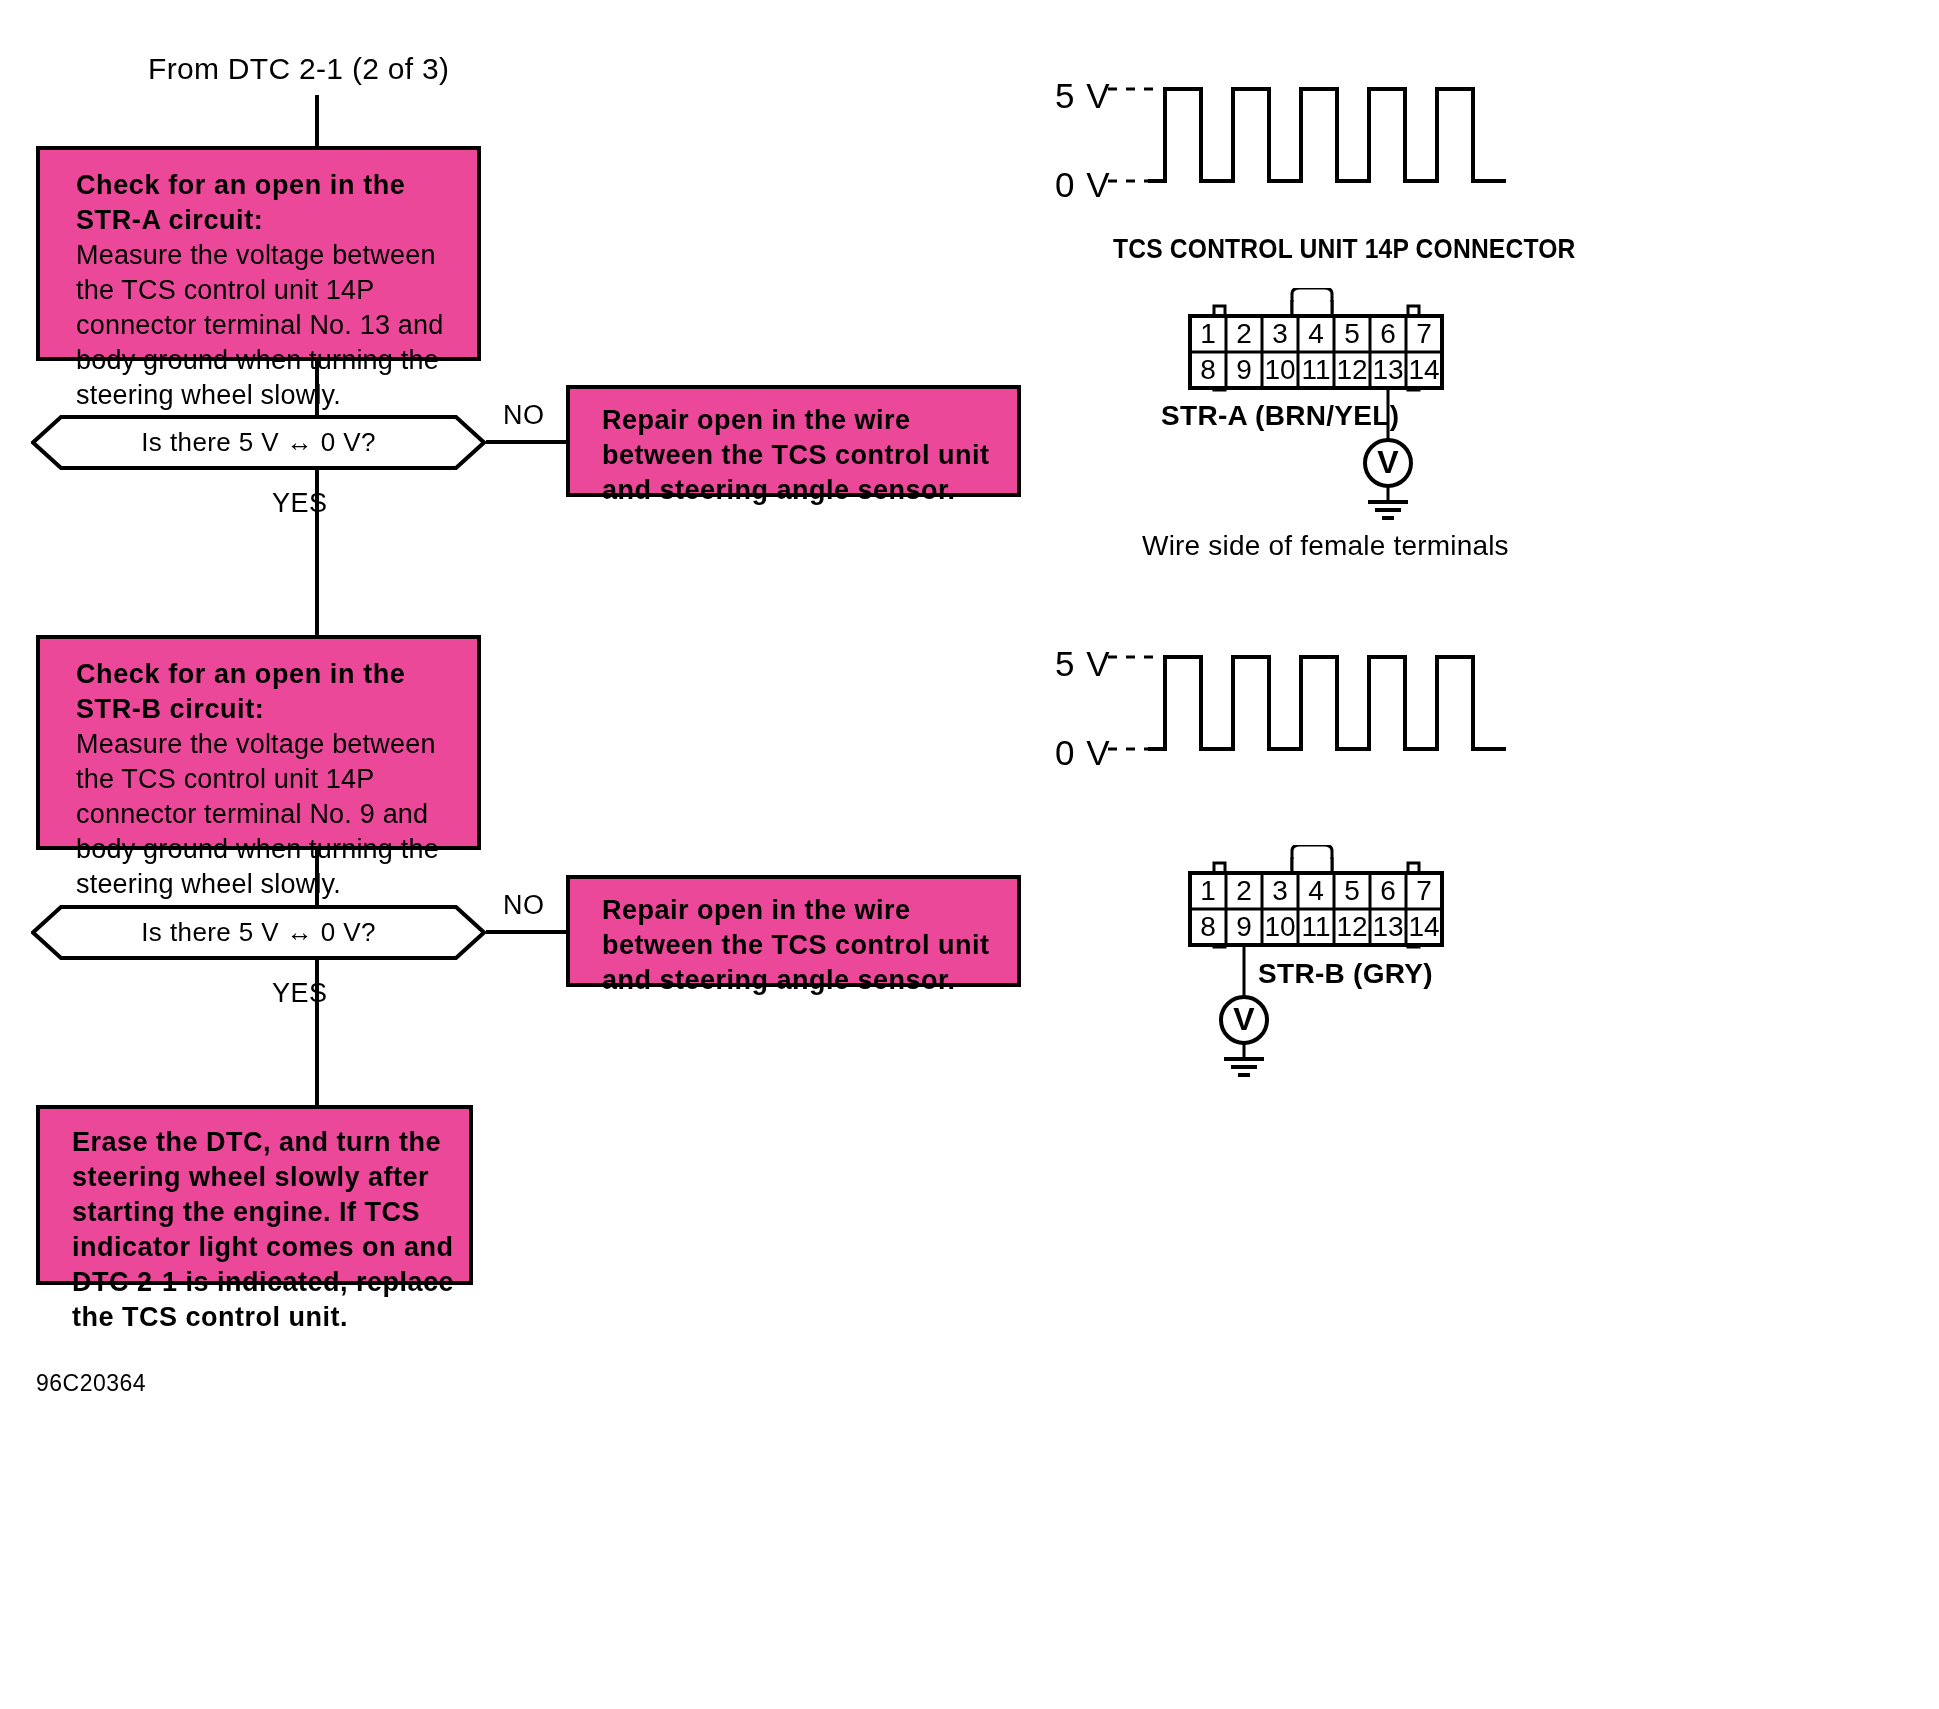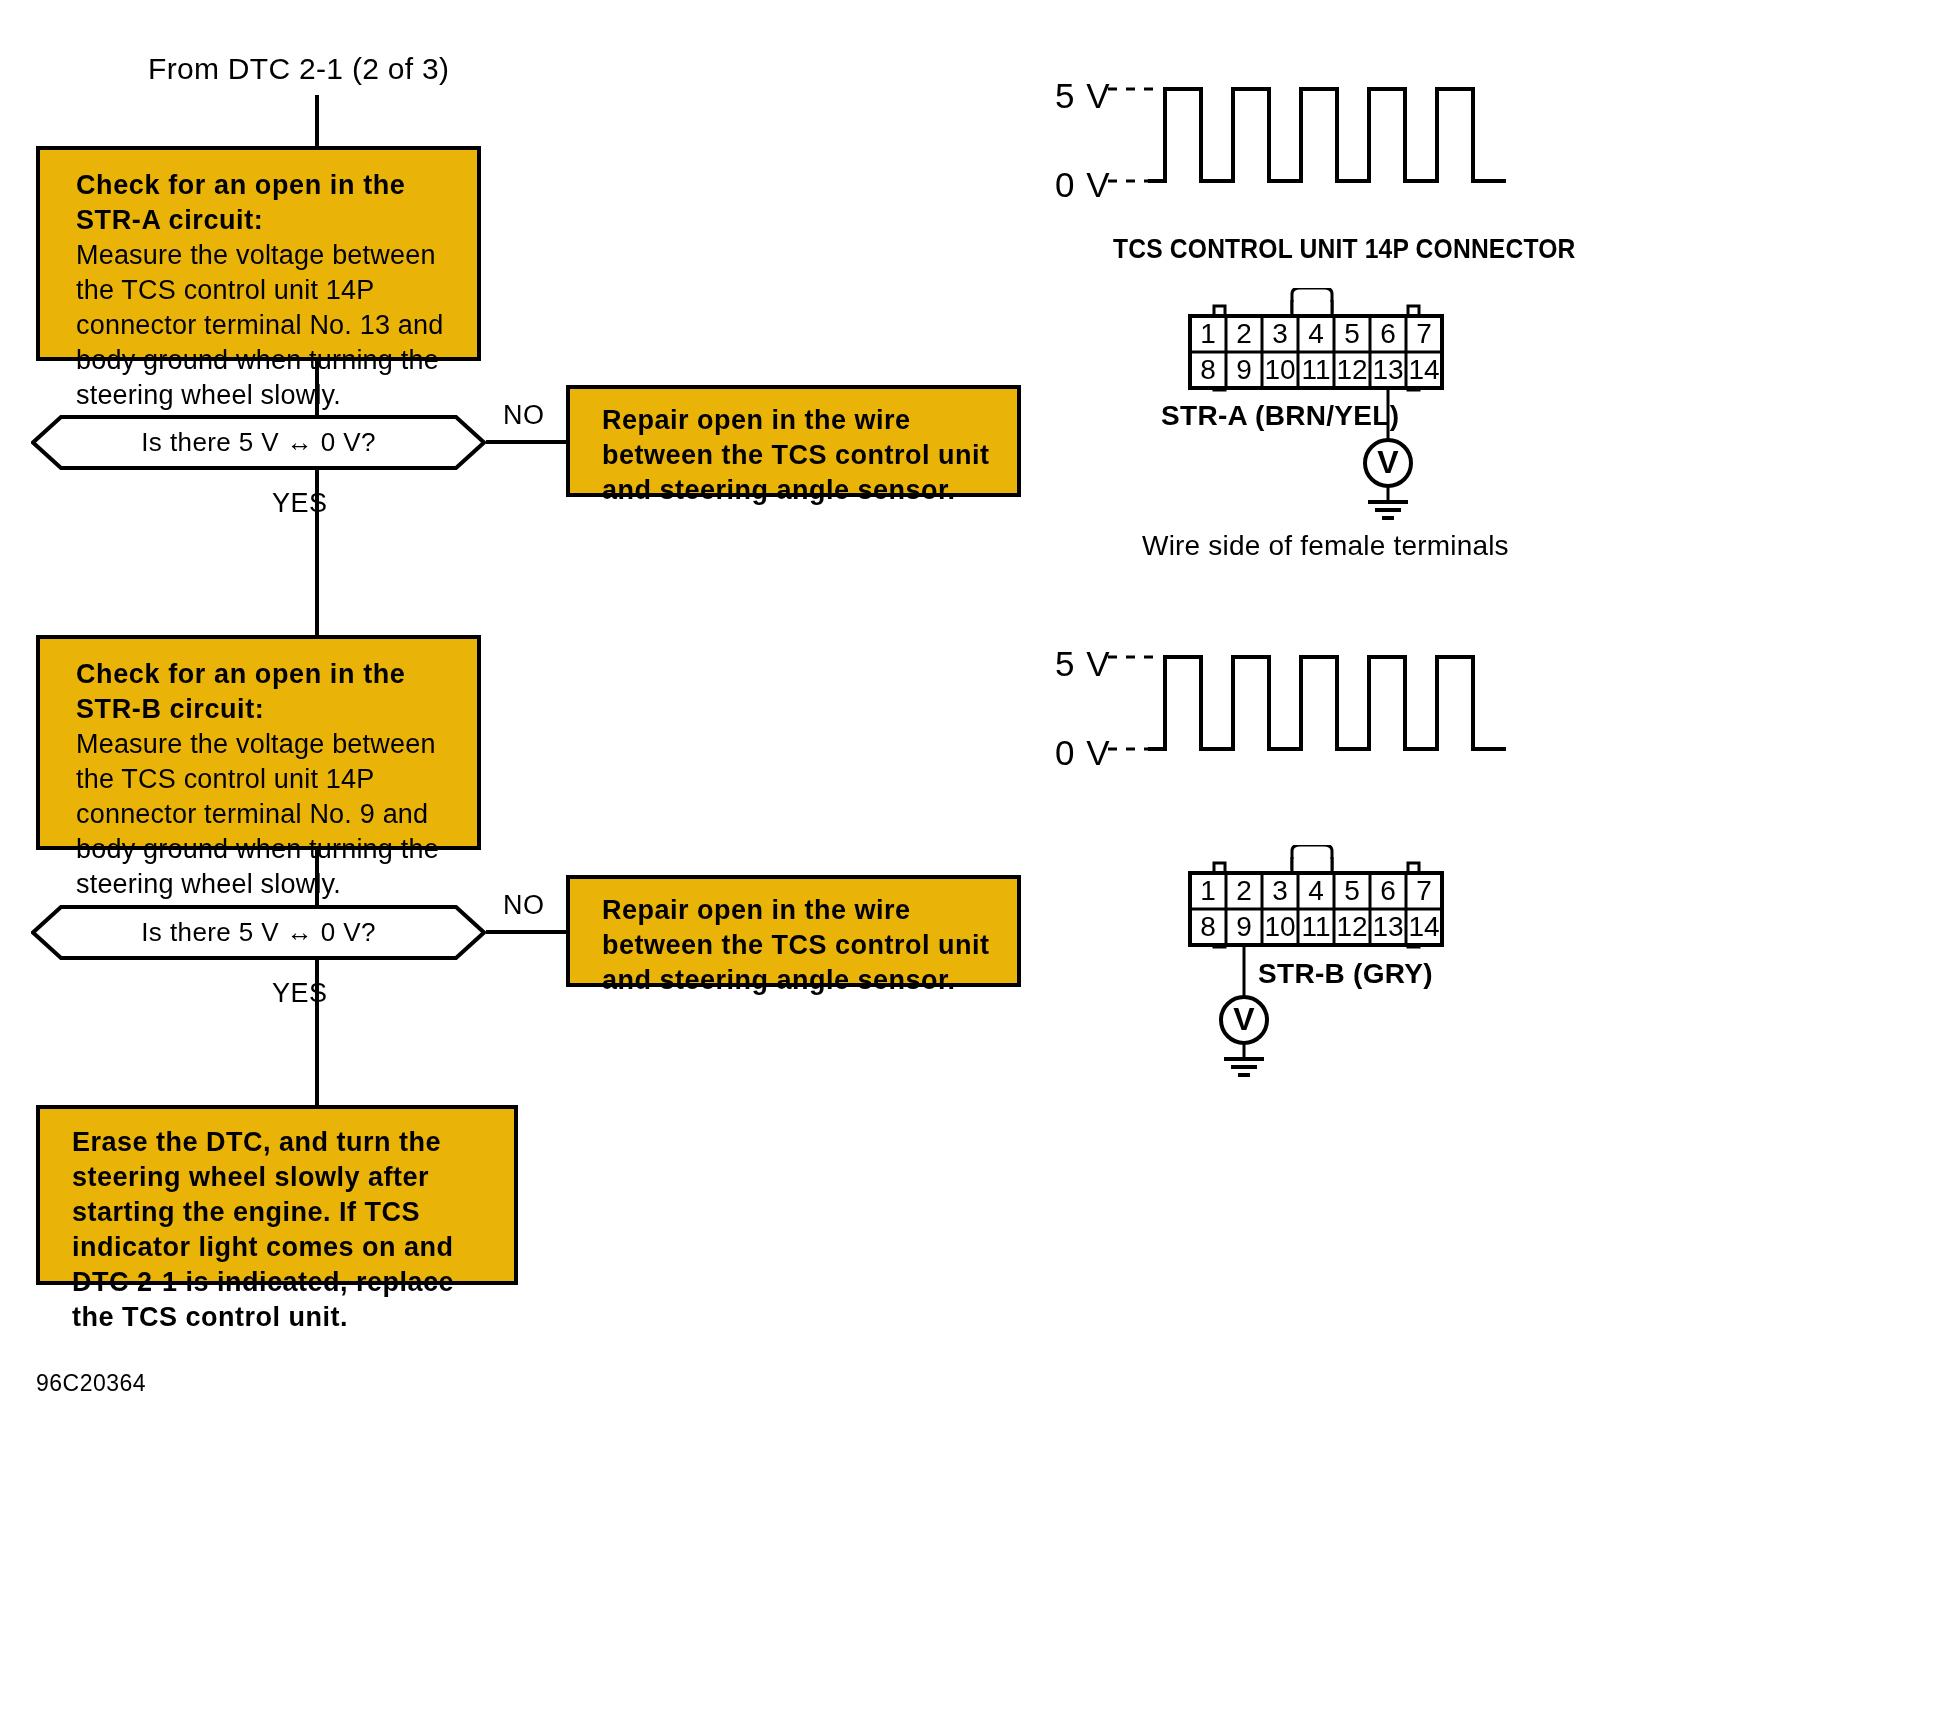--- a/index.html
+++ b/index.html
@@ -15,21 +15,21 @@
     position: relative;
     width: 1939px;
     height: 1709px;
     background: #ffffff;
     overflow: hidden;
   }
 
   .box {
     position: absolute;
     border: 4px solid #000;
-    background: #eab308;
+    background: #ec4899;
     box-sizing: border-box;
   }
   .box .inner {
     padding: 18px 22px 14px 36px;
   }
   .txt-bold {
     font-weight: bold;
     font-size: 27px;
     line-height: 35px;
     letter-spacing: 0.6px;
@@ -196,21 +196,21 @@
 
   <div class="box" style="left:566px; top:875px; width:455px; height:112px;">
     <div class="inner" style="padding:14px 14px 10px 32px;">
       <div class="txt-all-bold">Repair open in the wire between the TCS control unit and steering angle sensor.</div>
     </div>
   </div>
 
   <div class="vline" style="left:315px; top:958px; height:147px;"></div>
   <div class="branch-label" style="left:272px; top:978px;">YES</div>
 
-  <div class="box" style="left:36px; top:1105px; width:482px; height:180px;">
+  <div class="box" style="left:36px; top:1105px; width:437px; height:180px;">
     <div class="inner" style="padding:16px 14px 10px 32px;">
       <div class="txt-all-bold">Erase the DTC, and turn the steering wheel slowly after starting the engine. If TCS indicator light comes on and DTC 2-1 is indicated, replace the TCS control unit.</div>
     </div>
   </div>
 
   <div class="footer-code" style="left:36px; top:1370px;">96C20364</div>
 
   <div class="v-label" style="left:1055px; top:76px;">5 V</div>
   <div class="v-label" style="left:1055px; top:165px;">0 V</div>
 

